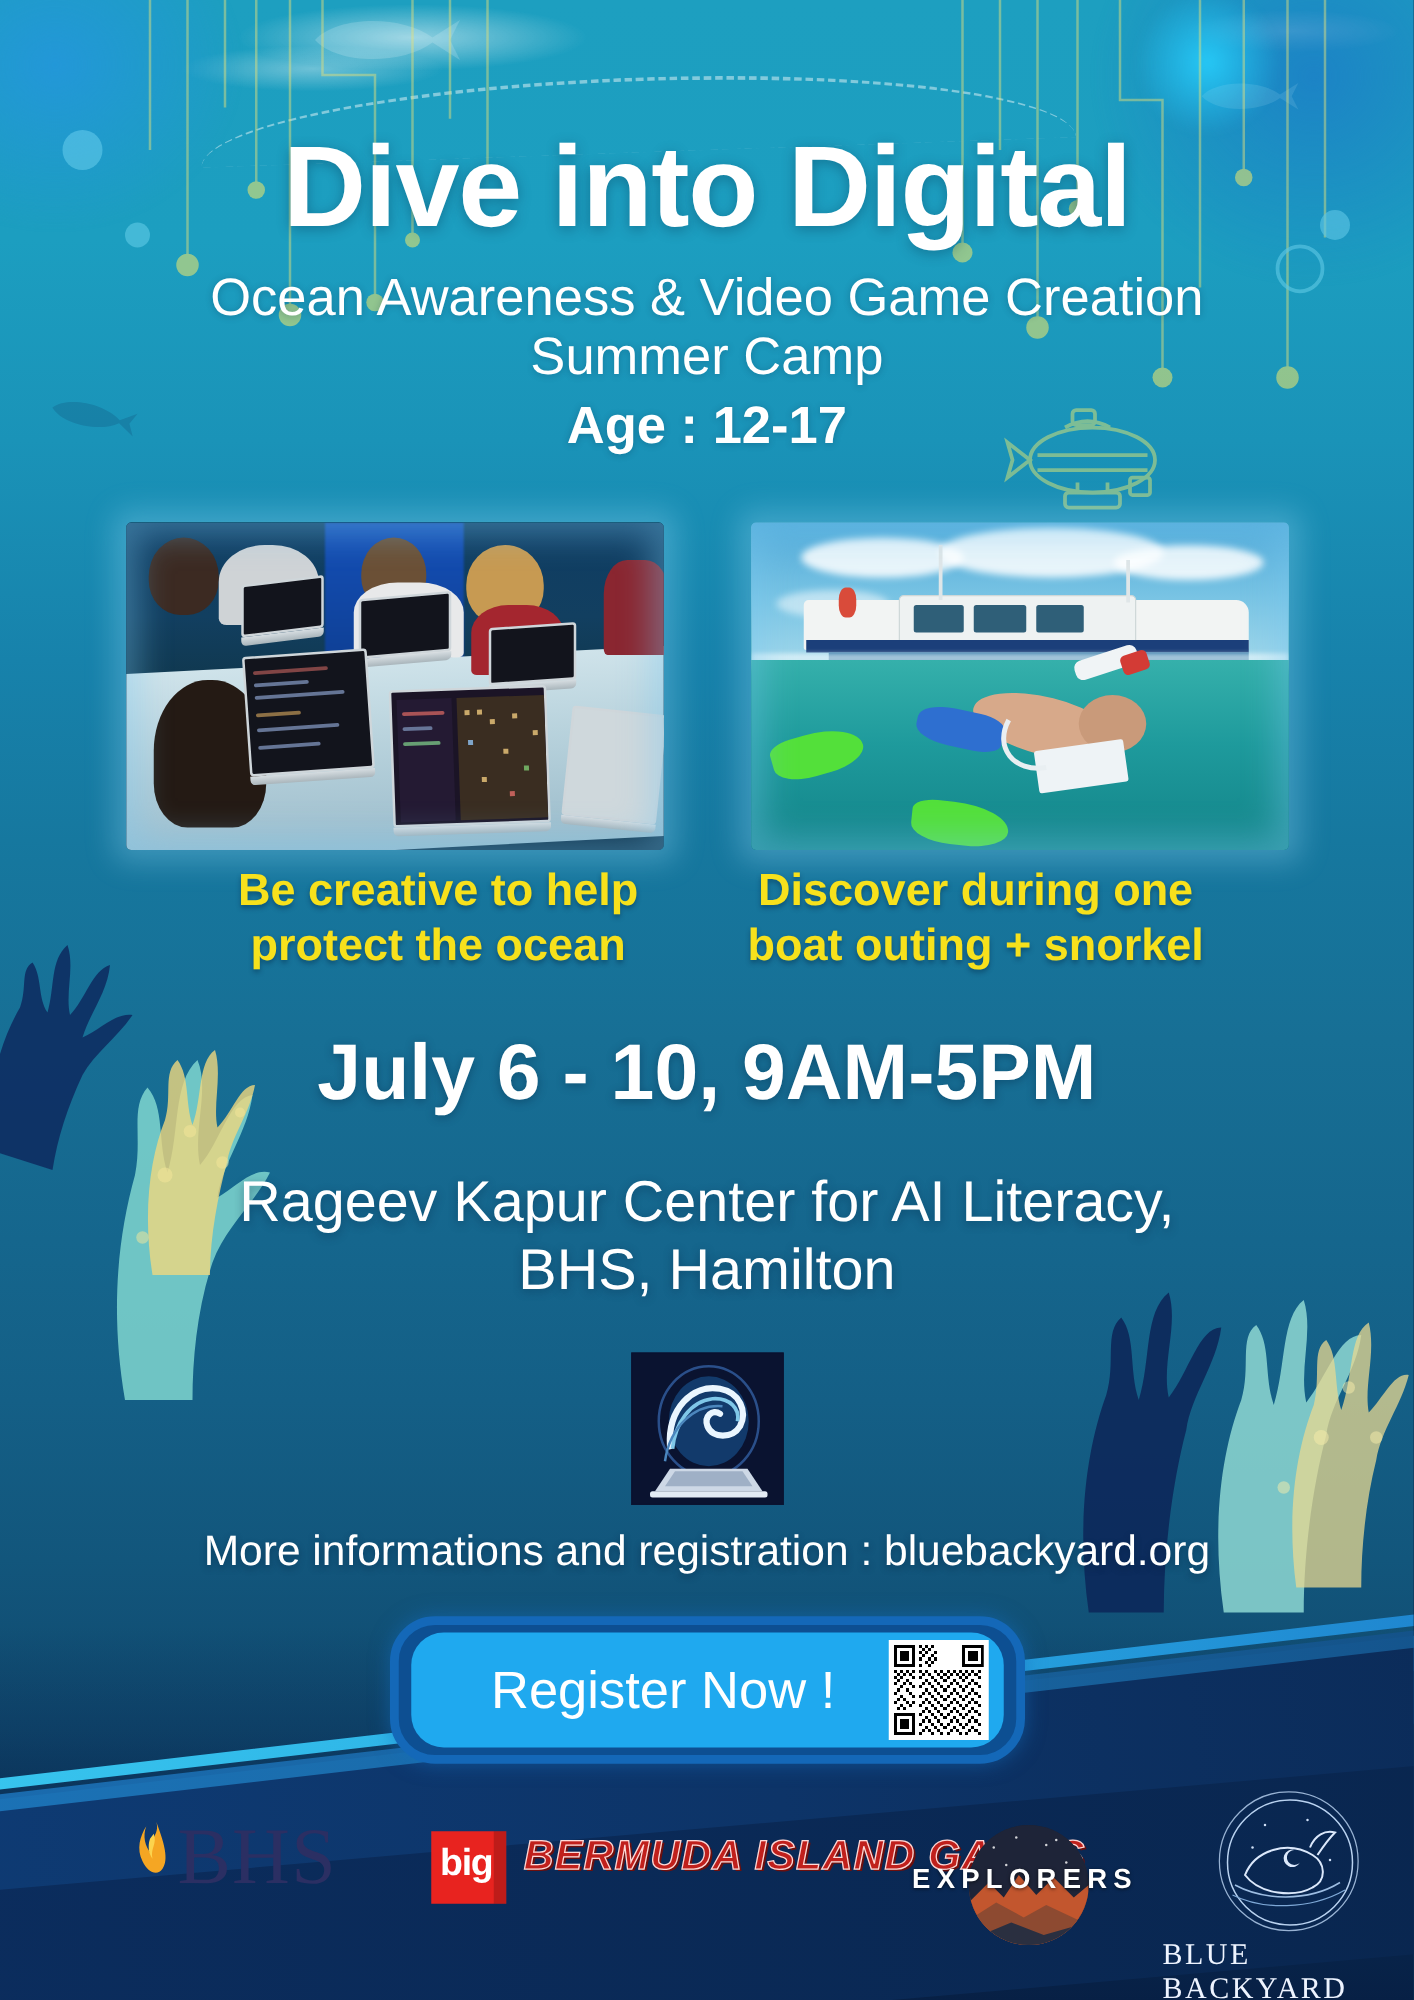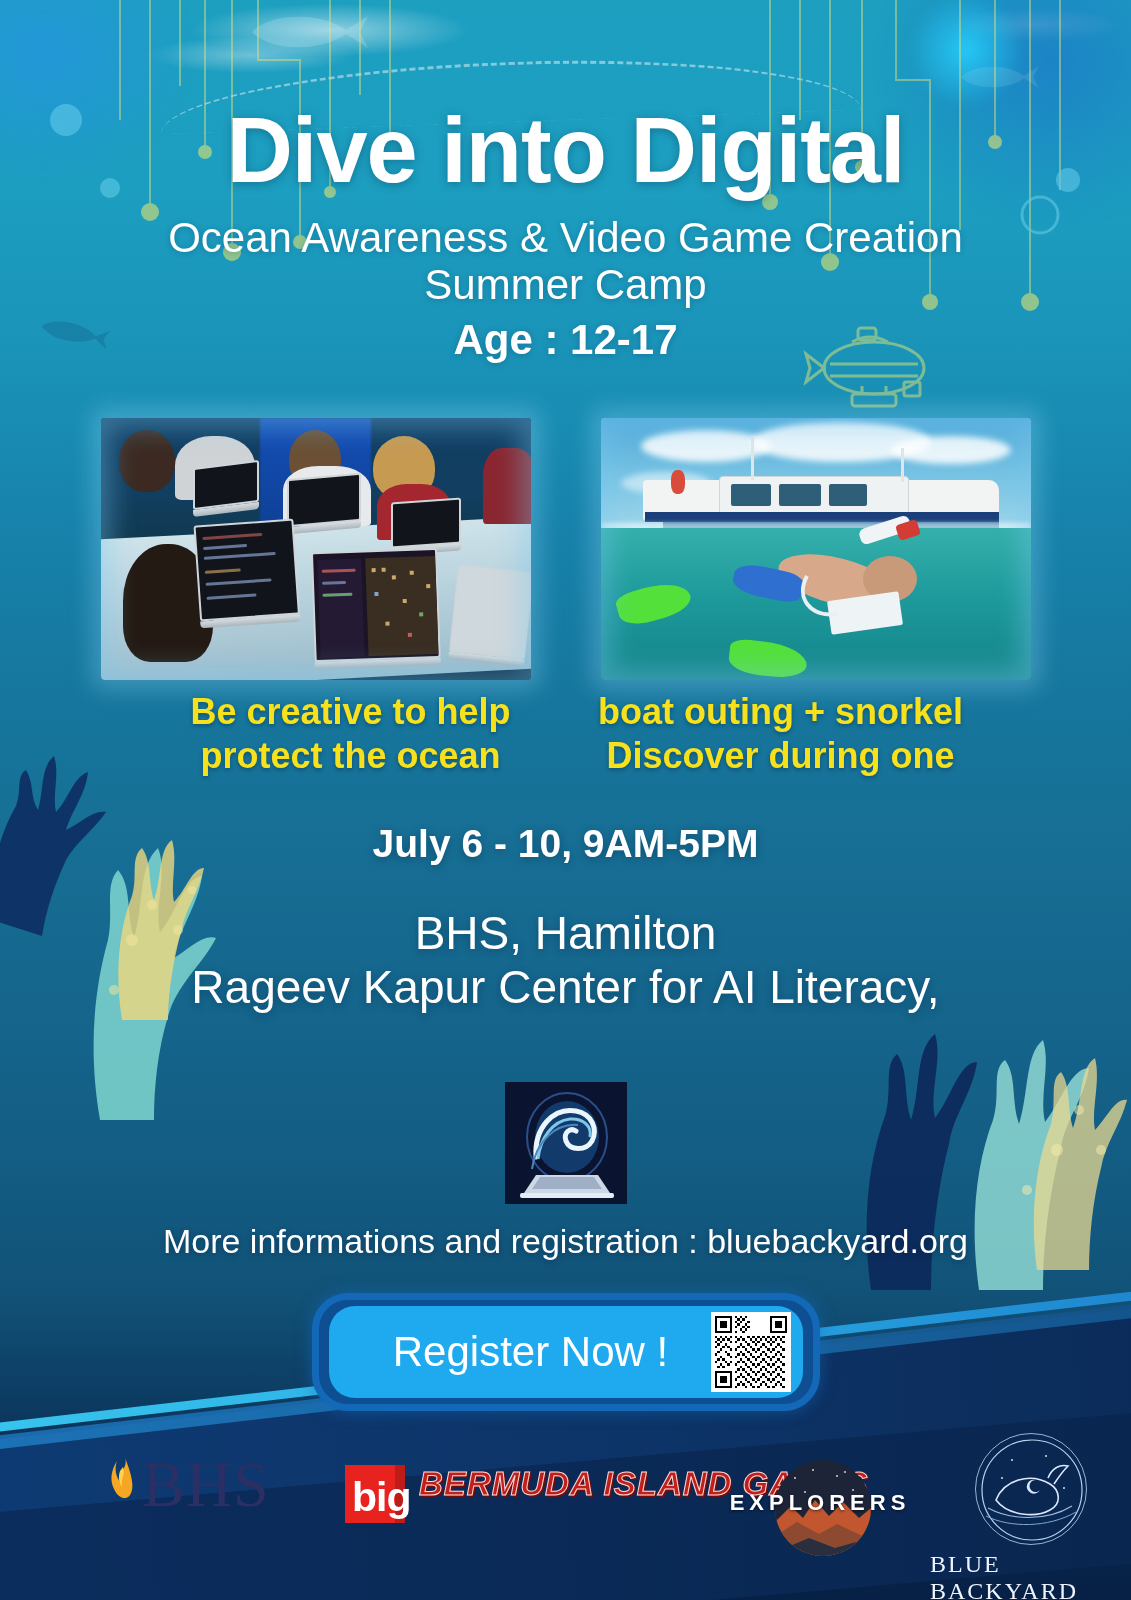--- a/index.html
+++ b/index.html
@@ -137,21 +137,21 @@
 
   .cap-row{position:absolute;top:690px;left:0;width:100%;z-index:6;
            display:flex;justify-content:center;}
   .caption{
     width:430px;text-align:center;color:#f7e11c;font-size:36px;font-weight:700;line-height:1.22;
     text-shadow:0 2px 4px rgba(0,40,70,.45);
   }
 
   
   .info{position:absolute;top:822px;left:0;width:100%;text-align:center;z-index:6;color:#fff;}
-  .dates{font-size:39px;font-weight:700;text-shadow:0 2px 8px rgba(0,35,65,.40);}
+  .dates{font-size:63px;font-weight:700;text-shadow:0 2px 8px rgba(0,35,65,.40);}
   .venue{margin-top:40px;font-size:46px;font-weight:400;line-height:1.18;text-shadow:0 2px 8px rgba(0,35,65,.40);}
 
   
   .slogan-row{position:absolute;top:1082px;left:0;width:100%;z-index:6;
       display:flex;align-items:center;justify-content:center;gap:28px;}
   .pb-logo{width:122px;height:122px;background:#0a1330;border:1px solid #0a1330;position:relative;overflow:hidden;flex:0 0 auto;}
   .slogan{color:#f4f6f4;font-size:62px;font-weight:700;letter-spacing:-.5px;text-shadow:0 3px 10px rgba(0,25,55,.5);}
 
   .moreinfo{position:absolute;top:1222px;left:0;width:100%;text-align:center;z-index:6;
             color:#ffffff;font-size:34px;font-weight:400;text-shadow:0 2px 6px rgba(0,30,60,.45);}
@@ -176,21 +176,21 @@
   .footer{position:absolute;bottom:0;left:0;width:100%;height:195px;z-index:7;}
   .logo{position:absolute;display:flex;align-items:flex-start;}
 
   .bhs{left:108px;top:48px;}
   .bhs .flame{width:30px;height:58px;position:relative;margin-right:4px;}
   .bhs .txt{font-family:"Liberation Serif", serif;font-size:64px;color:#2b2f63;letter-spacing:1px;line-height:1;}
 
   .big{left:345px;top:60px;}
   .big .cube{width:60px;height:58px;background:#e8231f;position:relative;margin-right:14px;
              box-shadow:inset -10px 0 0 rgba(0,0,0,.18);}
-  .big .cube span{position:absolute;color:#fff;font-size:41px;font-weight:700;left:7px;top:9px;letter-spacing:-1px;
+  .big .cube span{position:absolute;color:#fff;font-size:30px;font-weight:700;left:7px;top:9px;letter-spacing:-1px;
                   font-family:"Liberation Sans", sans-serif;}
   .big .wordmark{font-size:33px;font-weight:700;color:#c0201c;letter-spacing:1px;
                  -webkit-text-stroke:1px #ffd9d7;text-shadow:2px 2px 0 #6e0f0d;font-style:italic;}
 
   .explorers{left:775px;top:55px;flex-direction:column;align-items:center;}
   .explorers .disc{width:96px;height:96px;border-radius:50%;overflow:hidden;position:relative;
      background:linear-gradient(180deg,#1d2234 0%,#232a40 45%,#6a3a2c 60%,#c2562e 78%,#8d4a31 100%);}
   .explorers .word{position:absolute;top:30px;left:-80px;width:250px;text-align:center;color:#fff;
      font-size:22px;letter-spacing:5px;font-weight:700;text-shadow:0 1px 3px rgba(0,0,0,.6);}
 
@@ -423,30 +423,30 @@
         </svg>
     </div>
   </div>
 
   <div class="cap-row">
     <div class="caption">
       <div>Be creative to help</div>
       <div>protect the ocean</div>
     </div>
     <div class="caption">
+      <div>Discover during one</div>
       <div>boat outing + snorkel</div>
-      <div>Discover during one</div>
     </div>
   </div>
 
   <div class="info">
     <div class="dates">July 6 - 10, 9AM-5PM</div>
     <div class="venue">
+      <div>Rageev Kapur Center for AI Literacy,</div>
       <div>BHS, Hamilton</div>
-      <div>Rageev Kapur Center for AI Literacy,</div>
     </div>
   </div>
 
   <div class="slogan-row">
     <div class="pb-logo">
       <svg width="122" height="122" viewBox="0 0 122 122">
         <rect width="122" height="122" fill="#0a1330"></rect>
         <ellipse cx="61" cy="54" rx="40" ry="44" fill="none" stroke="#2a4f8a" stroke-width="2"></ellipse>
         <ellipse cx="61" cy="54" rx="32" ry="36" fill="#123a6b"></ellipse>
         <path d="M30 74 C28 44, 48 24, 70 28 C86 31, 92 46, 86 58 C80 68, 64 68, 60 58 C57 50, 64 44, 70 48" fill="none" stroke="#eaf6ff" stroke-width="5" stroke-linecap="round"></path>

